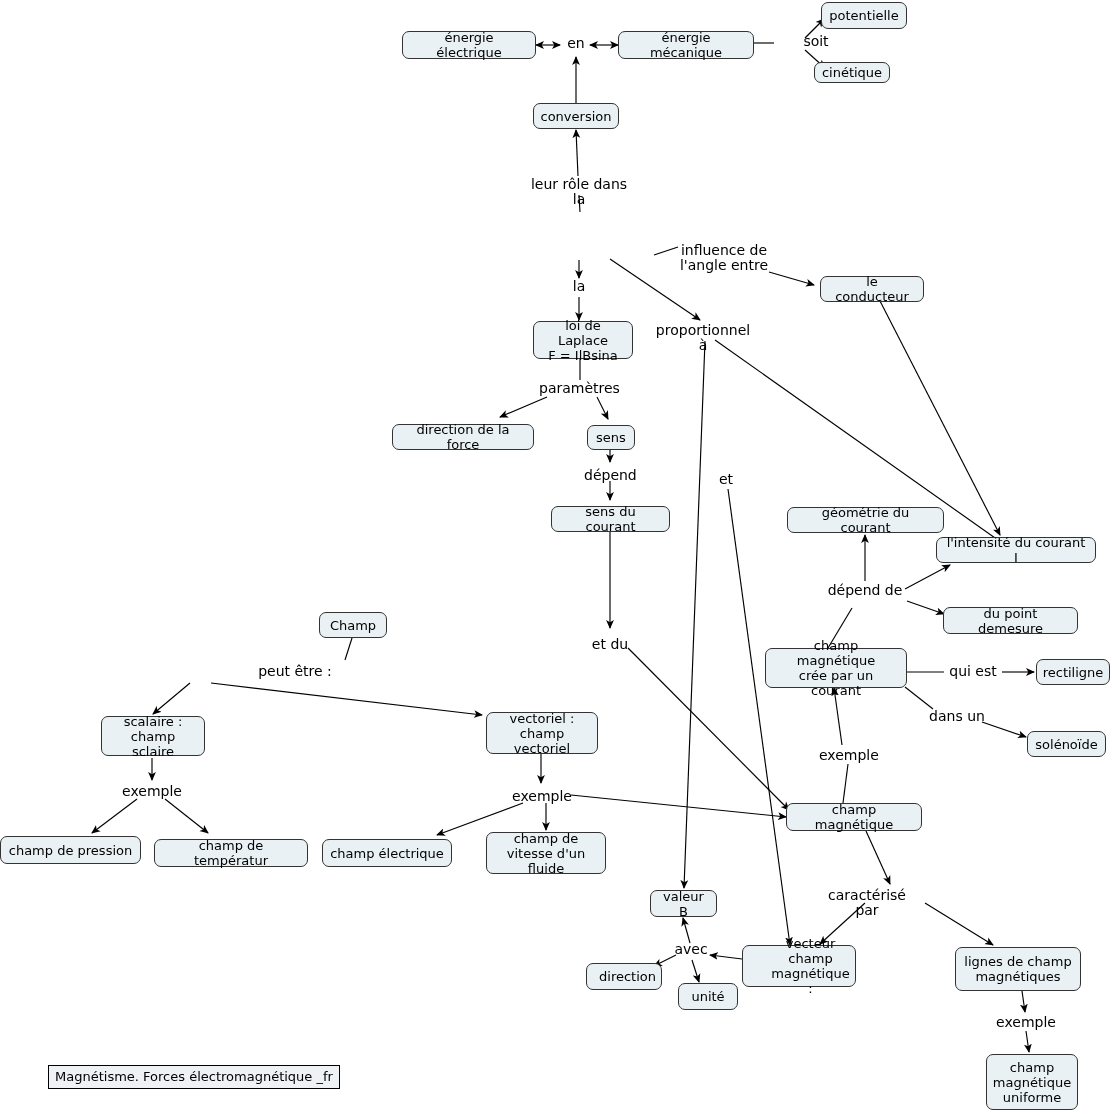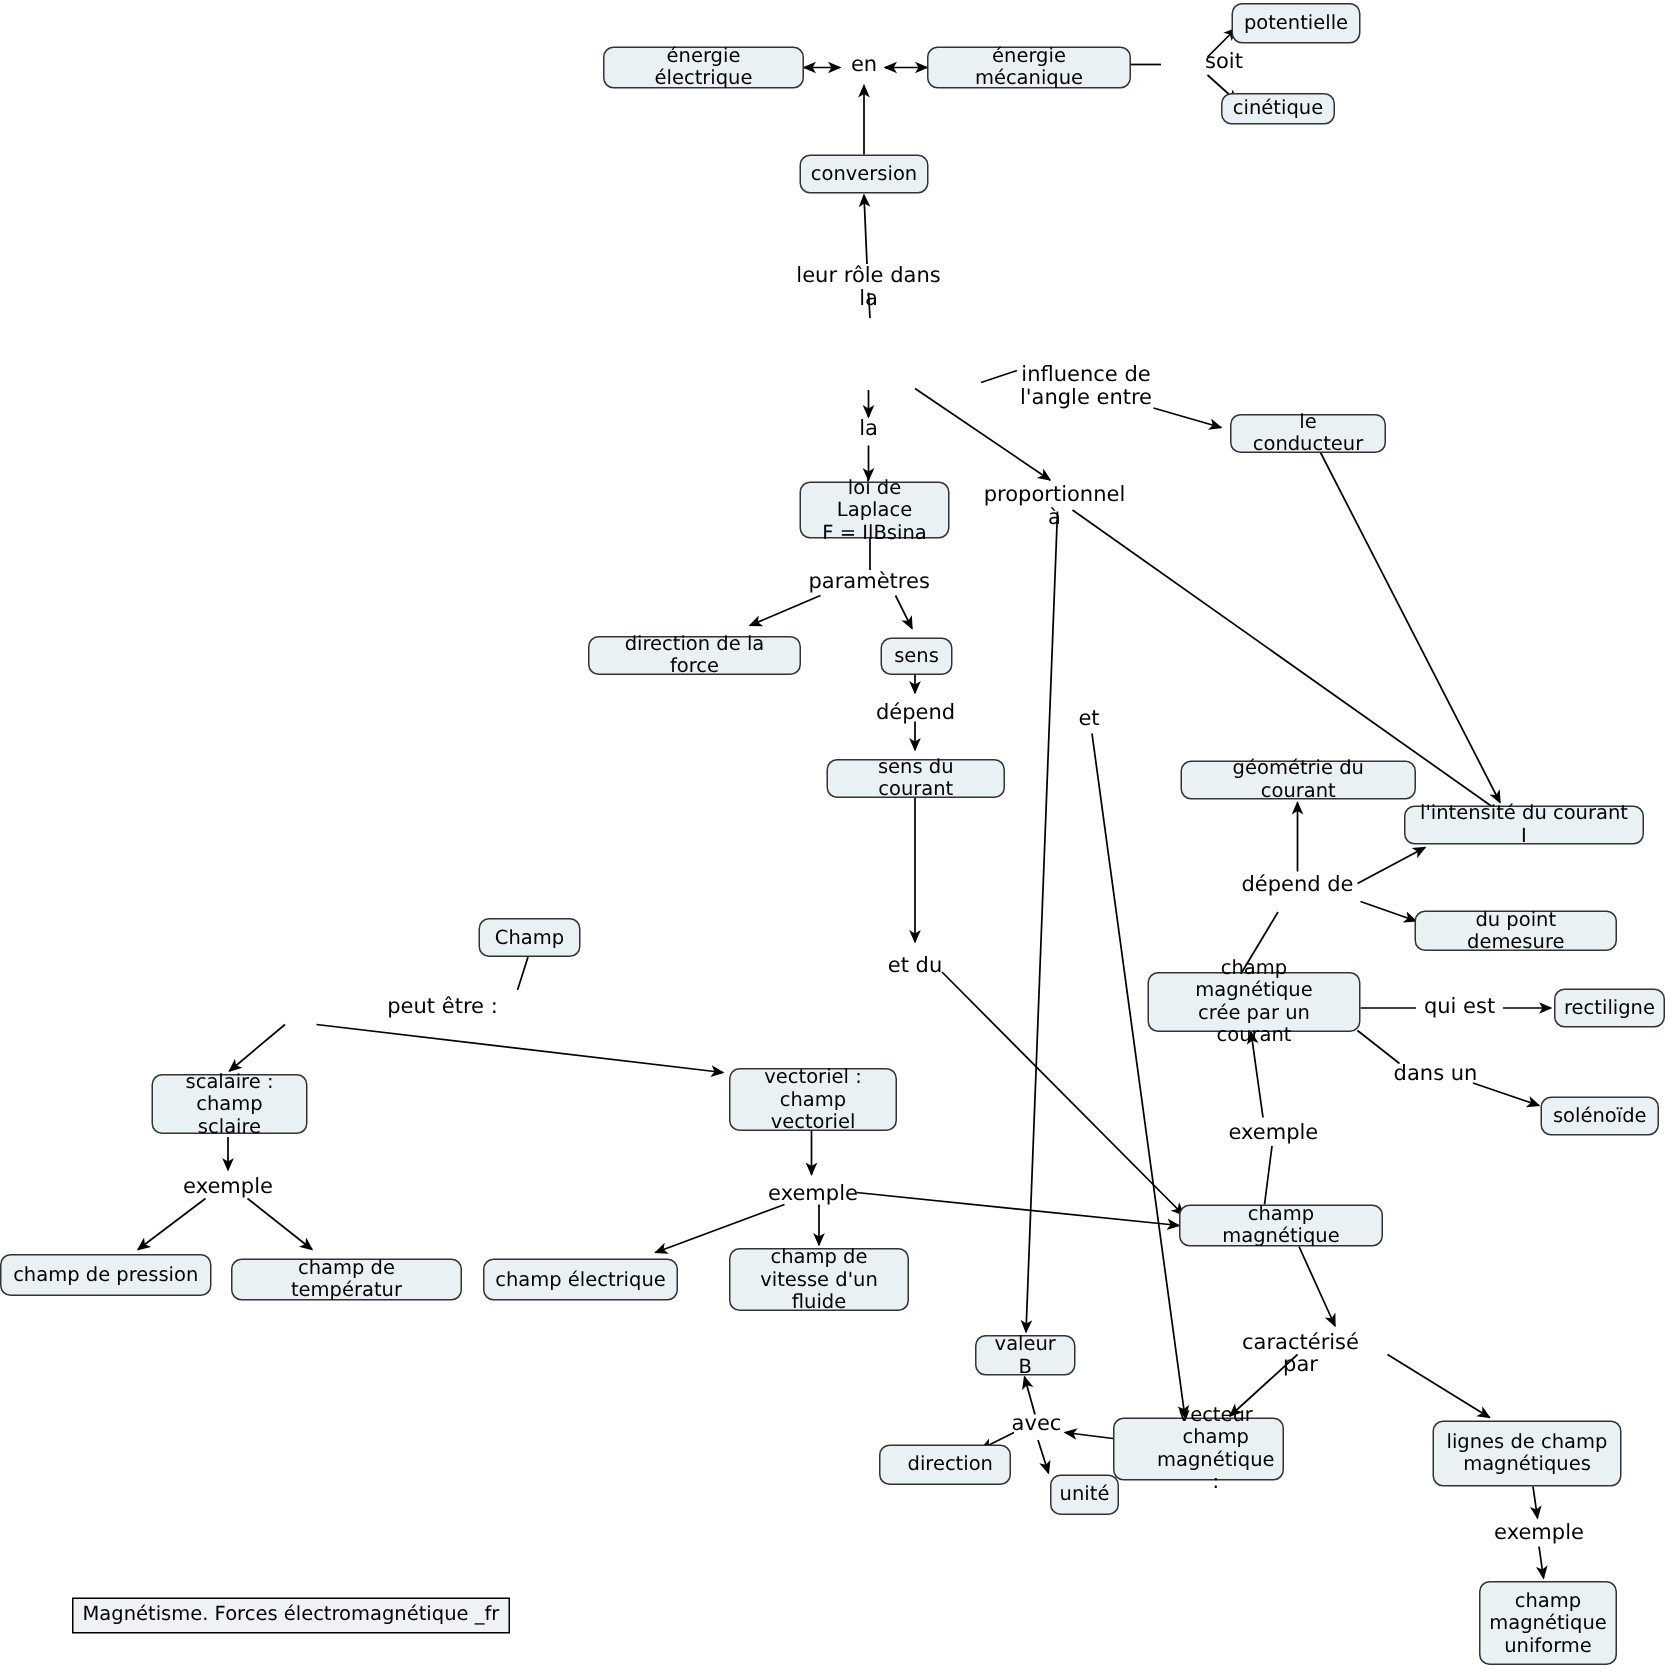--- a/index.html
+++ b/index.html
@@ -192,22 +192,22 @@
 champ sclaire</div>
   <div class="node" style="left:486px;top:712px;width:112px;height:42px;">vectoriel :
 champ vectoriel</div>
   <div class="node" style="left:0px;top:836px;width:141px;height:28px;">champ de pression</div>
   <div class="node" style="left:154px;top:839px;width:154px;height:28px;">champ de températur</div>
   <div class="node" style="left:322px;top:839px;width:130px;height:28px;">champ électrique</div>
   <div class="node" style="left:486px;top:832px;width:120px;height:42px;">champ de
 vitesse d'un fluide</div>
   <div class="node" style="left:786px;top:803px;width:136px;height:28px;">champ magnétique</div>
   <div class="node" style="left:650px;top:890px;width:67px;height:27px;">valeur B</div>
-  <div class="node" style="left:586px;top:963px;width:88px;height:27px;padding-left:14px;">direction</div>
-  <div class="node" style="left:700px;top:983px;width:46px;height:27px;">unité</div>
+  <div class="node" style="left:586px;top:963px;width:76px;height:27px;padding-left:14px;">direction</div>
+  <div class="node" style="left:678px;top:983px;width:60px;height:27px;">unité</div>
   <div class="node" style="left:742px;top:945px;width:114px;height:42px;padding-left:30px;">vecteur champ
 magnétique :</div>
   <div class="node" style="left:955px;top:947px;width:126px;height:44px;">lignes de champ
 magnétiques</div>
   <div class="node" style="left:986px;top:1054px;width:92px;height:56px;">champ
 magnétique
 uniforme</div>
 
   <div class="linklabel" style="left:561px;top:36px;width:30px;">en</div>
   <div class="linklabel" style="left:772px;top:34px;width:34px;margin-left:27px;">soit</div>

